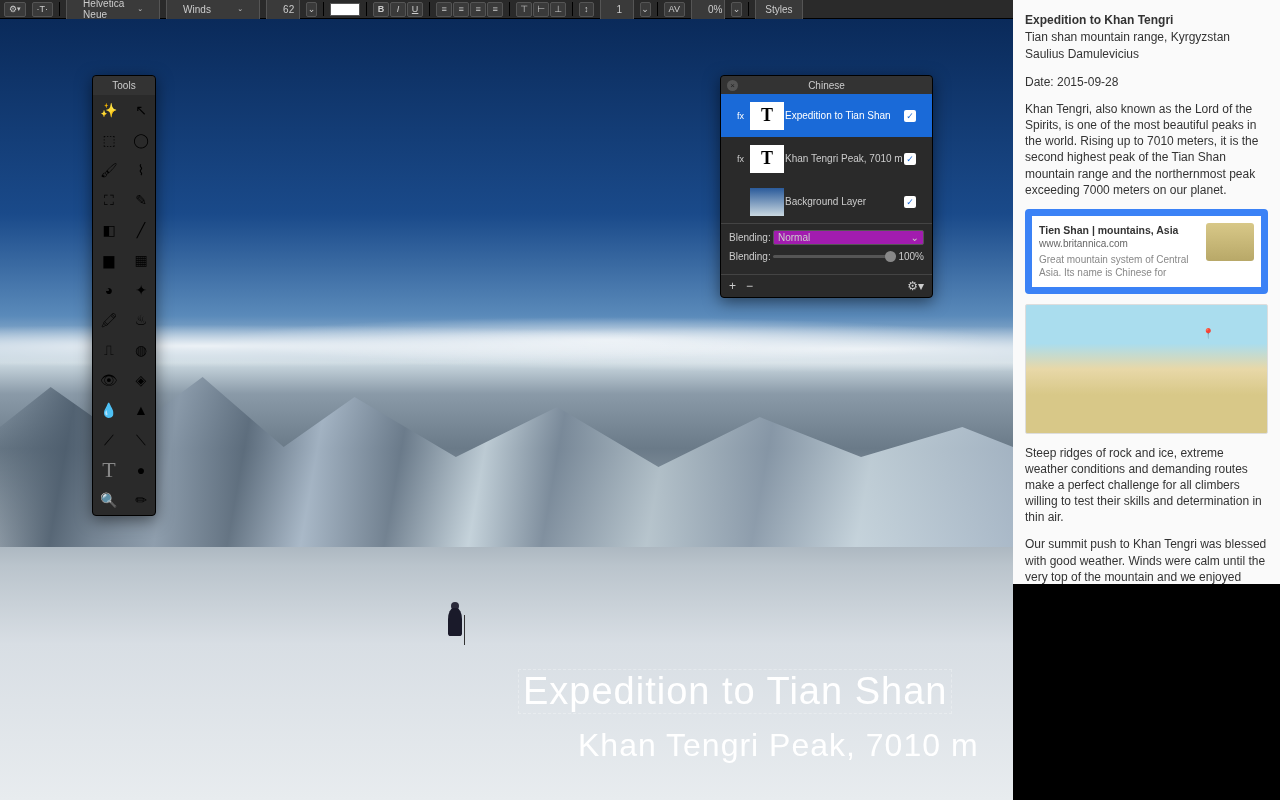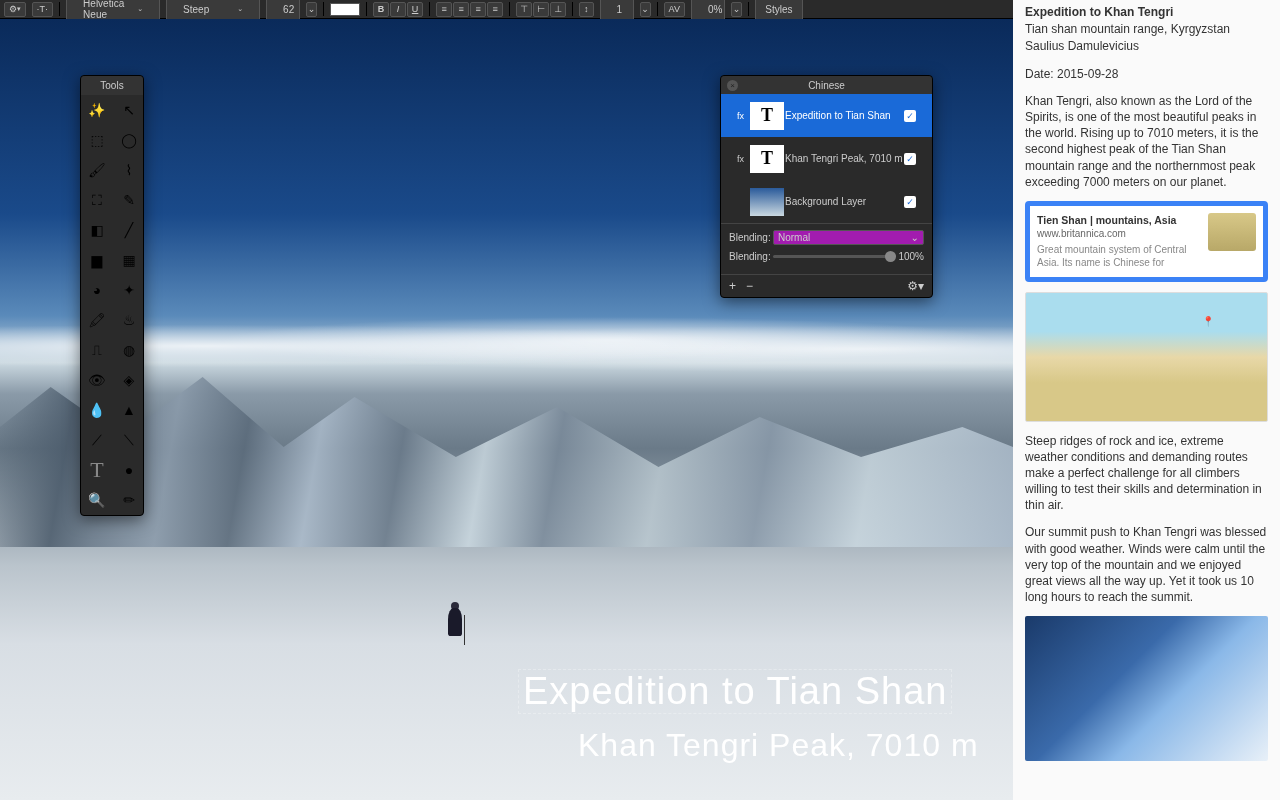--- a/index.html
+++ b/index.html
@@ -16,21 +16,21 @@
 .canvas { position:absolute; top:19px; left:0; right:0; bottom:0; overflow:hidden; }
 .bg { width:100%; height:100%; background:linear-gradient(to bottom,#0a2a5a 0%,#1a4a8a 25%,#5a8aba 38%,#cad8e0 44%,#8a9aa8 48%,#6a7a88 55%,#bac4cc 70%,#d8dee4 80%,#e8ecef 100%); position:relative; }
 .clouds { position:absolute; top:38%; left:0; right:0; height:60px; background:radial-gradient(ellipse at 20% 50%,rgba(255,255,255,.8) 0%,transparent 50%),radial-gradient(ellipse at 60% 40%,rgba(255,255,255,.7) 0%,transparent 45%),radial-gradient(ellipse at 85% 55%,rgba(255,255,255,.75) 0%,transparent 50%); }
 .mountains { position:absolute; top:42%; left:0; right:0; height:200px; background:linear-gradient(100deg,transparent 0%,#4a5a6a 8%,#6a7a8a 12%,#8a9aaa 18%,#5a6a7a 25%,#aabaca 32%,#6a7a8a 40%,#cad8e0 48%,#7a8a9a 55%,#bac8d0 65%,#8a9aaa 75%,#cad8e0 85%,#aabaca 100%); opacity:.85; clip-path:polygon(0 40%,5% 20%,12% 45%,20% 15%,28% 50%,35% 25%,45% 55%,55% 30%,65% 60%,75% 35%,85% 55%,95% 40%,100% 50%,100% 100%,0 100%); }
 .climber { position:absolute; bottom:140px; left:440px; width:30px; height:60px; }
 .climber-body { width:14px; height:28px; background:#1a1a2a; border-radius:40% 40% 10% 10%; position:absolute; top:8px; left:8px; }
 .climber-head { width:8px; height:8px; background:#2a2a3a; border-radius:50%; position:absolute; top:2px; left:11px; }
 .climber-pole { width:1px; height:30px; background:#333; position:absolute; top:15px; left:24px; }
 .text1 { position:absolute; bottom:86px; left:518px; font-size:38px; font-weight:200; color:#fff; letter-spacing:1px; font-family:"Helvetica Neue",Helvetica,sans-serif; border:1px dashed rgba(255,255,255,.3); padding:0 4px; }
 .text2 { position:absolute; bottom:36px; left:578px; font-size:32px; font-weight:200; color:#fff; letter-spacing:1px; font-family:"Helvetica Neue",Helvetica,sans-serif; }
-.tools-panel { position:absolute; top:75px; left:80px; width:64px; background:#2a2a2a; border:1px solid #000; border-radius:4px; box-shadow:0 4px 16px rgba(0,0,0,.5); }
+.tools-panel { position:absolute; top:75px; left:92px; width:64px; background:#2a2a2a; border:1px solid #000; border-radius:4px; box-shadow:0 4px 16px rgba(0,0,0,.5); }
 .tools-title { text-align:center; font-size:10px; color:#ccc; padding:4px; background:#333; border-radius:4px 4px 0 0; }
 .tools-grid { display:grid; grid-template-columns:1fr 1fr; }
 .tool { width:32px; height:30px; display:flex; align-items:center; justify-content:center; font-size:14px; cursor:pointer; }
 .layers-panel { position:absolute; top:75px; right:80px; width:213px; background:#2a2a2a; border:1px solid #000; border-radius:4px; box-shadow:0 4px 16px rgba(0,0,0,.5); font-size:10px; color:#ccc; }
 .layers-head { display:flex; align-items:center; justify-content:center; position:relative; height:18px; background:#333; border-radius:4px 4px 0 0; }
 .layers-head .close { position:absolute; left:6px; width:11px; height:11px; background:#555; border-radius:50%; display:flex; align-items:center; justify-content:center; font-size:8px; color:#222; cursor:pointer; }
 .layer { display:flex; align-items:center; height:43px; padding:0 16px; gap:1px; }
 .layer.sel { background:#1a6ad8; color:#fff; }
 .layer .fx { width:12px; font-size:9px; }
 .layer .thumb { width:34px; height:28px; background:#fff; display:flex; align-items:center; justify-content:center; font-family:Georgia,serif; font-size:18px; font-weight:bold; color:#000; }
@@ -39,25 +39,25 @@
 .layer .chk { width:12px; height:12px; background:#fff; border-radius:2px; display:flex; align-items:center; justify-content:center; color:#1a6ad8; font-size:9px; cursor:pointer; }
 .layers-ctrl { padding:6px 8px; border-top:1px solid #444; }
 .ctrl-row { display:flex; align-items:center; gap:2px; margin-bottom:6px; font-size:10px; }
 .ctrl-row label { width:42px; }
 .blend-sel { flex:1; background:#a21caf; border:1px solid #555; border-radius:2px; padding:1px 4px; display:flex; justify-content:space-between; align-items:center; }
 .slider { flex:1; height:3px; background:#555; border-radius:2px; position:relative; }
 .slider-thumb { position:absolute; right:0; top:-4px; width:11px; height:11px; background:#888; border-radius:50%; }
 .layers-foot { display:flex; align-items:center; justify-content:space-between; padding:4px 8px; border-top:1px solid #444; }
 .layers-foot .grp { display:flex; gap:10px; }
 .layers-foot span { cursor:pointer; font-size:12px; }
-.sidebar { width:267px; height:800px; background:#fafafa; padding:4px 12px; font-size:12px; color:#333; overflow:hidden; line-height:1.35; }
+.sidebar { width:267px; height:584px; background:#fafafa; padding:12px 12px; font-size:12px; color:#333; overflow:hidden; line-height:1.35; }
 .sidebar h3 { font-size:12px; font-weight:bold; margin-bottom:1px; }
 .sidebar .sub { font-size:12px; margin-bottom:1px; }
 .sidebar p { margin:11px 0; font-size:12px; }
-.card { border:5px solid #3b82f6; border-radius:4px; padding:7px; display:flex; gap:8px; margin:10px 0; background:#fff; }
+.card { border:7px solid #3b82f6; border-radius:4px; padding:7px; display:flex; gap:8px; margin:10px 0; background:#fff; }
 .card-txt { flex:1; font-size:10.5px; }
 .card-txt .ct { font-weight:bold; color:#333; }
 .card-txt .cs { color:#666; font-size:10px; }
 .card-txt .cd { color:#888; font-size:10px; margin-top:2px; }
 .card-thumb { width:48px; height:38px; border-radius:3px; }
 .map { width:100%; height:130px; background:linear-gradient(#aaddee 30%,#e8d8a8 50%,#d8c888 70%); border:1px solid #ddd; border-radius:2px; margin:8px 0; position:relative; }
 .map::after { content:'📍'; position:absolute; top:22px; right:52px; font-size:10px; }
 .photo { width:100%; height:145px; background:linear-gradient(135deg,#1a3a6a 0%,#3a6aaa 40%,#8ab8e8 60%,#e8f0f8 100%); border-radius:2px; margin-top:8px; }
 </style>
 </head>
@@ -69,21 +69,21 @@
         <span>⚙</span>
         <span style="font-size:7px">▾</span>
       </div>
     <div class="tb-btn">·T·</div>
     <div class="tb-sep"></div>
     <div class="tb-sel" style="width:94px">
         <span>Helvetica Neue</span>
         <span class="chev">⌄</span>
       </div>
     <div class="tb-sel" style="width:94px">
-        <span>Steep</span>
+        <span>Winds</span>
         <span class="chev">⌄</span>
       </div>
     <div class="tb-sel" style="width:24px">
         <span>62</span>
       </div>
     <div class="tb-btn" style="width:11px">⌄</div>
     <div class="tb-sep"></div>
     <div class="swatch"></div>
     <div class="tb-sep"></div>
     <div class="fmt-group">

